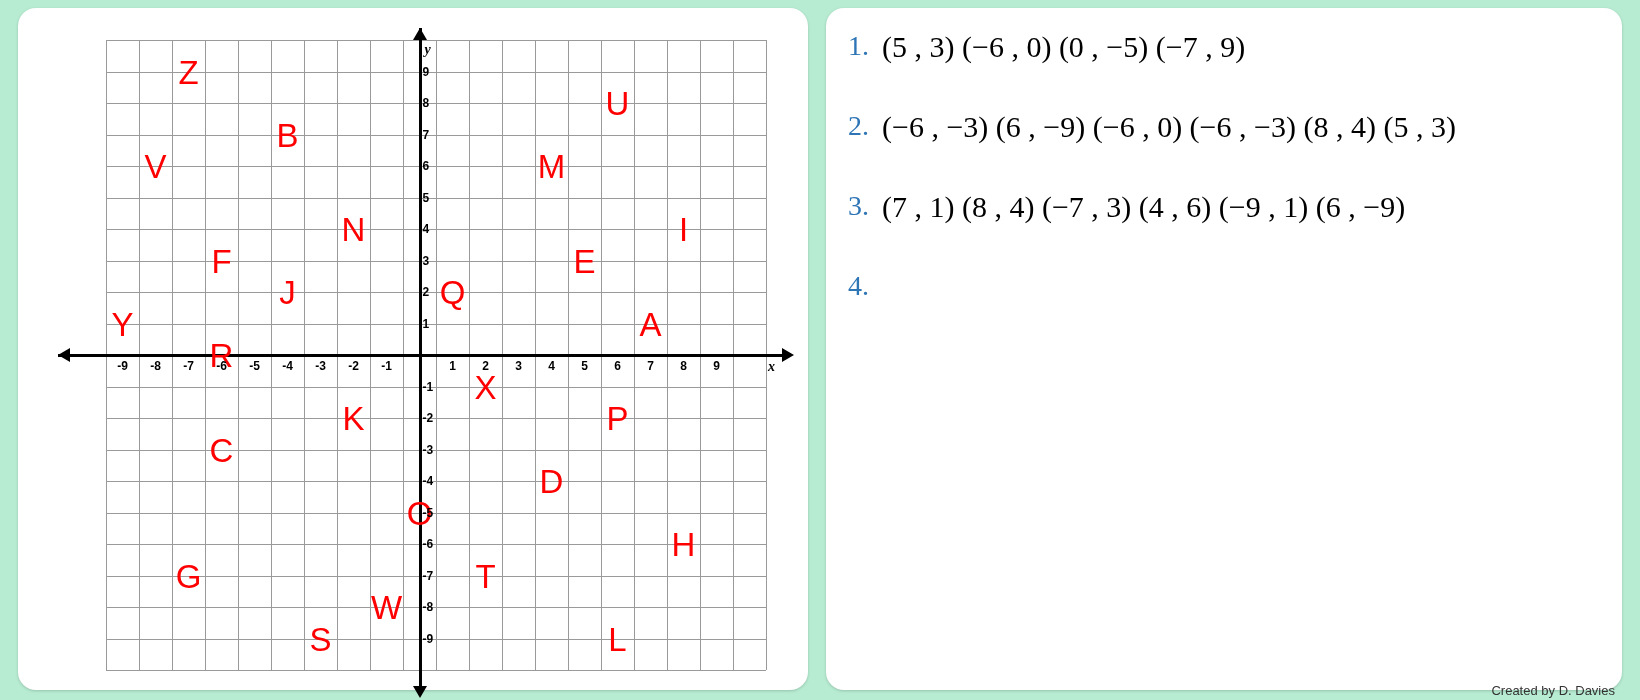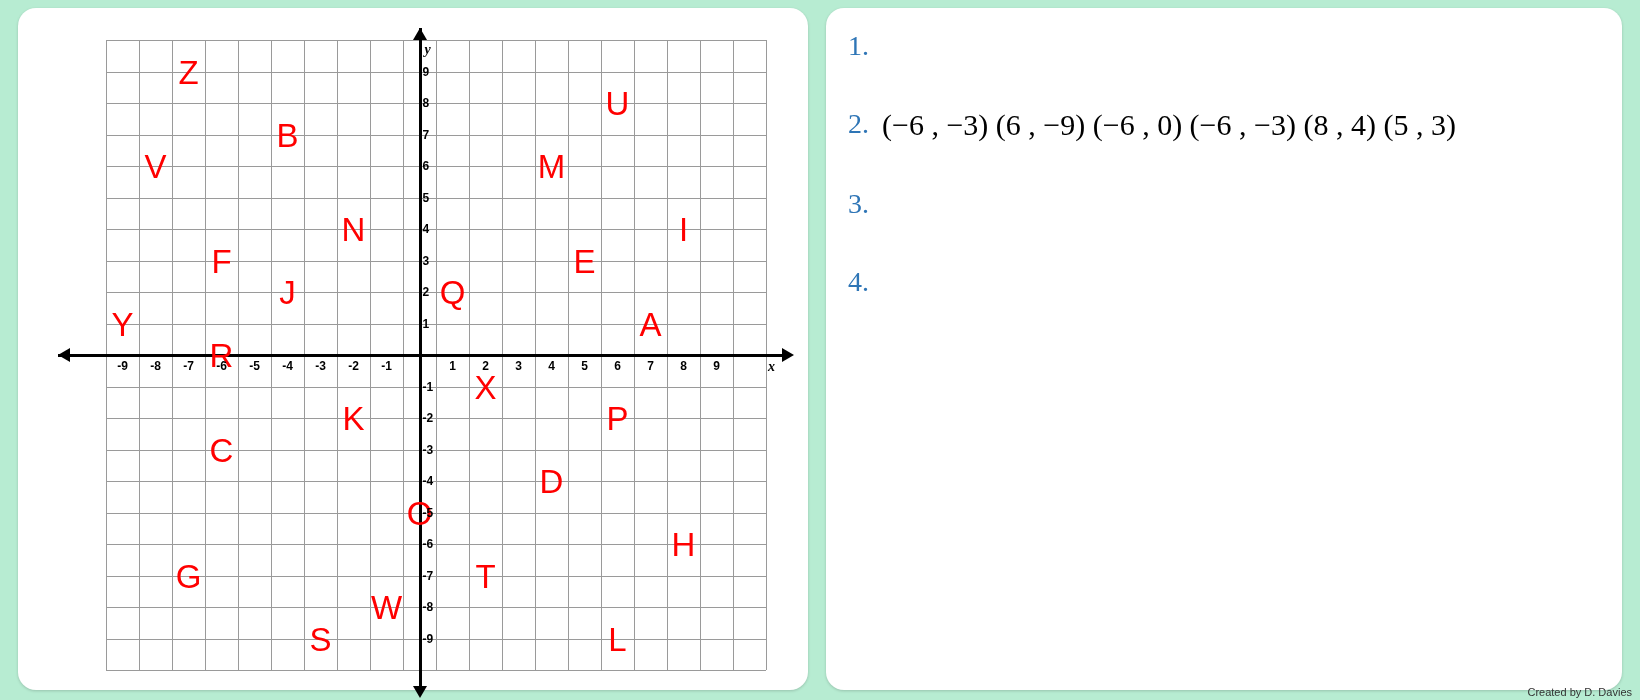--- a/index.html
+++ b/index.html
@@ -147,24 +147,24 @@
   }
   .qtext {
     font-family: "Liberation Serif", serif;
     font-size: 30px;
     color: #000;
     white-space: nowrap;
   }
 
   #credit {
     position: absolute;
-    right: 8px;
+    right: 25px;
     bottom: 2px;
     font-family: "Liberation Sans", sans-serif;
-    font-size: 11px;
+    font-size: 13px;
     color: #333;
   }
 </style>
 </head>
 <body>
 
 <div id="root">
 
   <div class="panel" id="graph-panel">
     <div id="graph-area">
@@ -285,27 +285,29 @@
         <div class="axis-name" style="left: 710px; top: 331px;">x</div>
         <div class="axis-name" style="left: 366.5px; top: 14px;">y</div>
       </div>
   </div>
 
   <div class="panel" id="questions-panel">
     <div id="questions-inner">
       <div id="questions-list">
           <div class="qrow">
             <div class="qnum">1.</div>
+            <div class="qtext">(5 , 3) (−6 , 0) (0 , −5) (−7 , 9)</div>
           </div>
           <div class="qrow">
             <div class="qnum">2.</div>
             <div class="qtext">(−6 , −3) (6 , −9) (−6 , 0) (−6 , −3) (8 , 4) (5 , 3)</div>
           </div>
           <div class="qrow">
             <div class="qnum">3.</div>
+            <div class="qtext">(7 , 1)  (8 , 4)  (−7 , 3)  (4 , 6)  (−9 , 1) (6 , −9)</div>
           </div>
           <div class="qrow">
             <div class="qnum">4.</div>
           </div>
         </div>
     </div>
   </div>
 
   <div id="credit">Created by D. Davies</div>
 </div>

